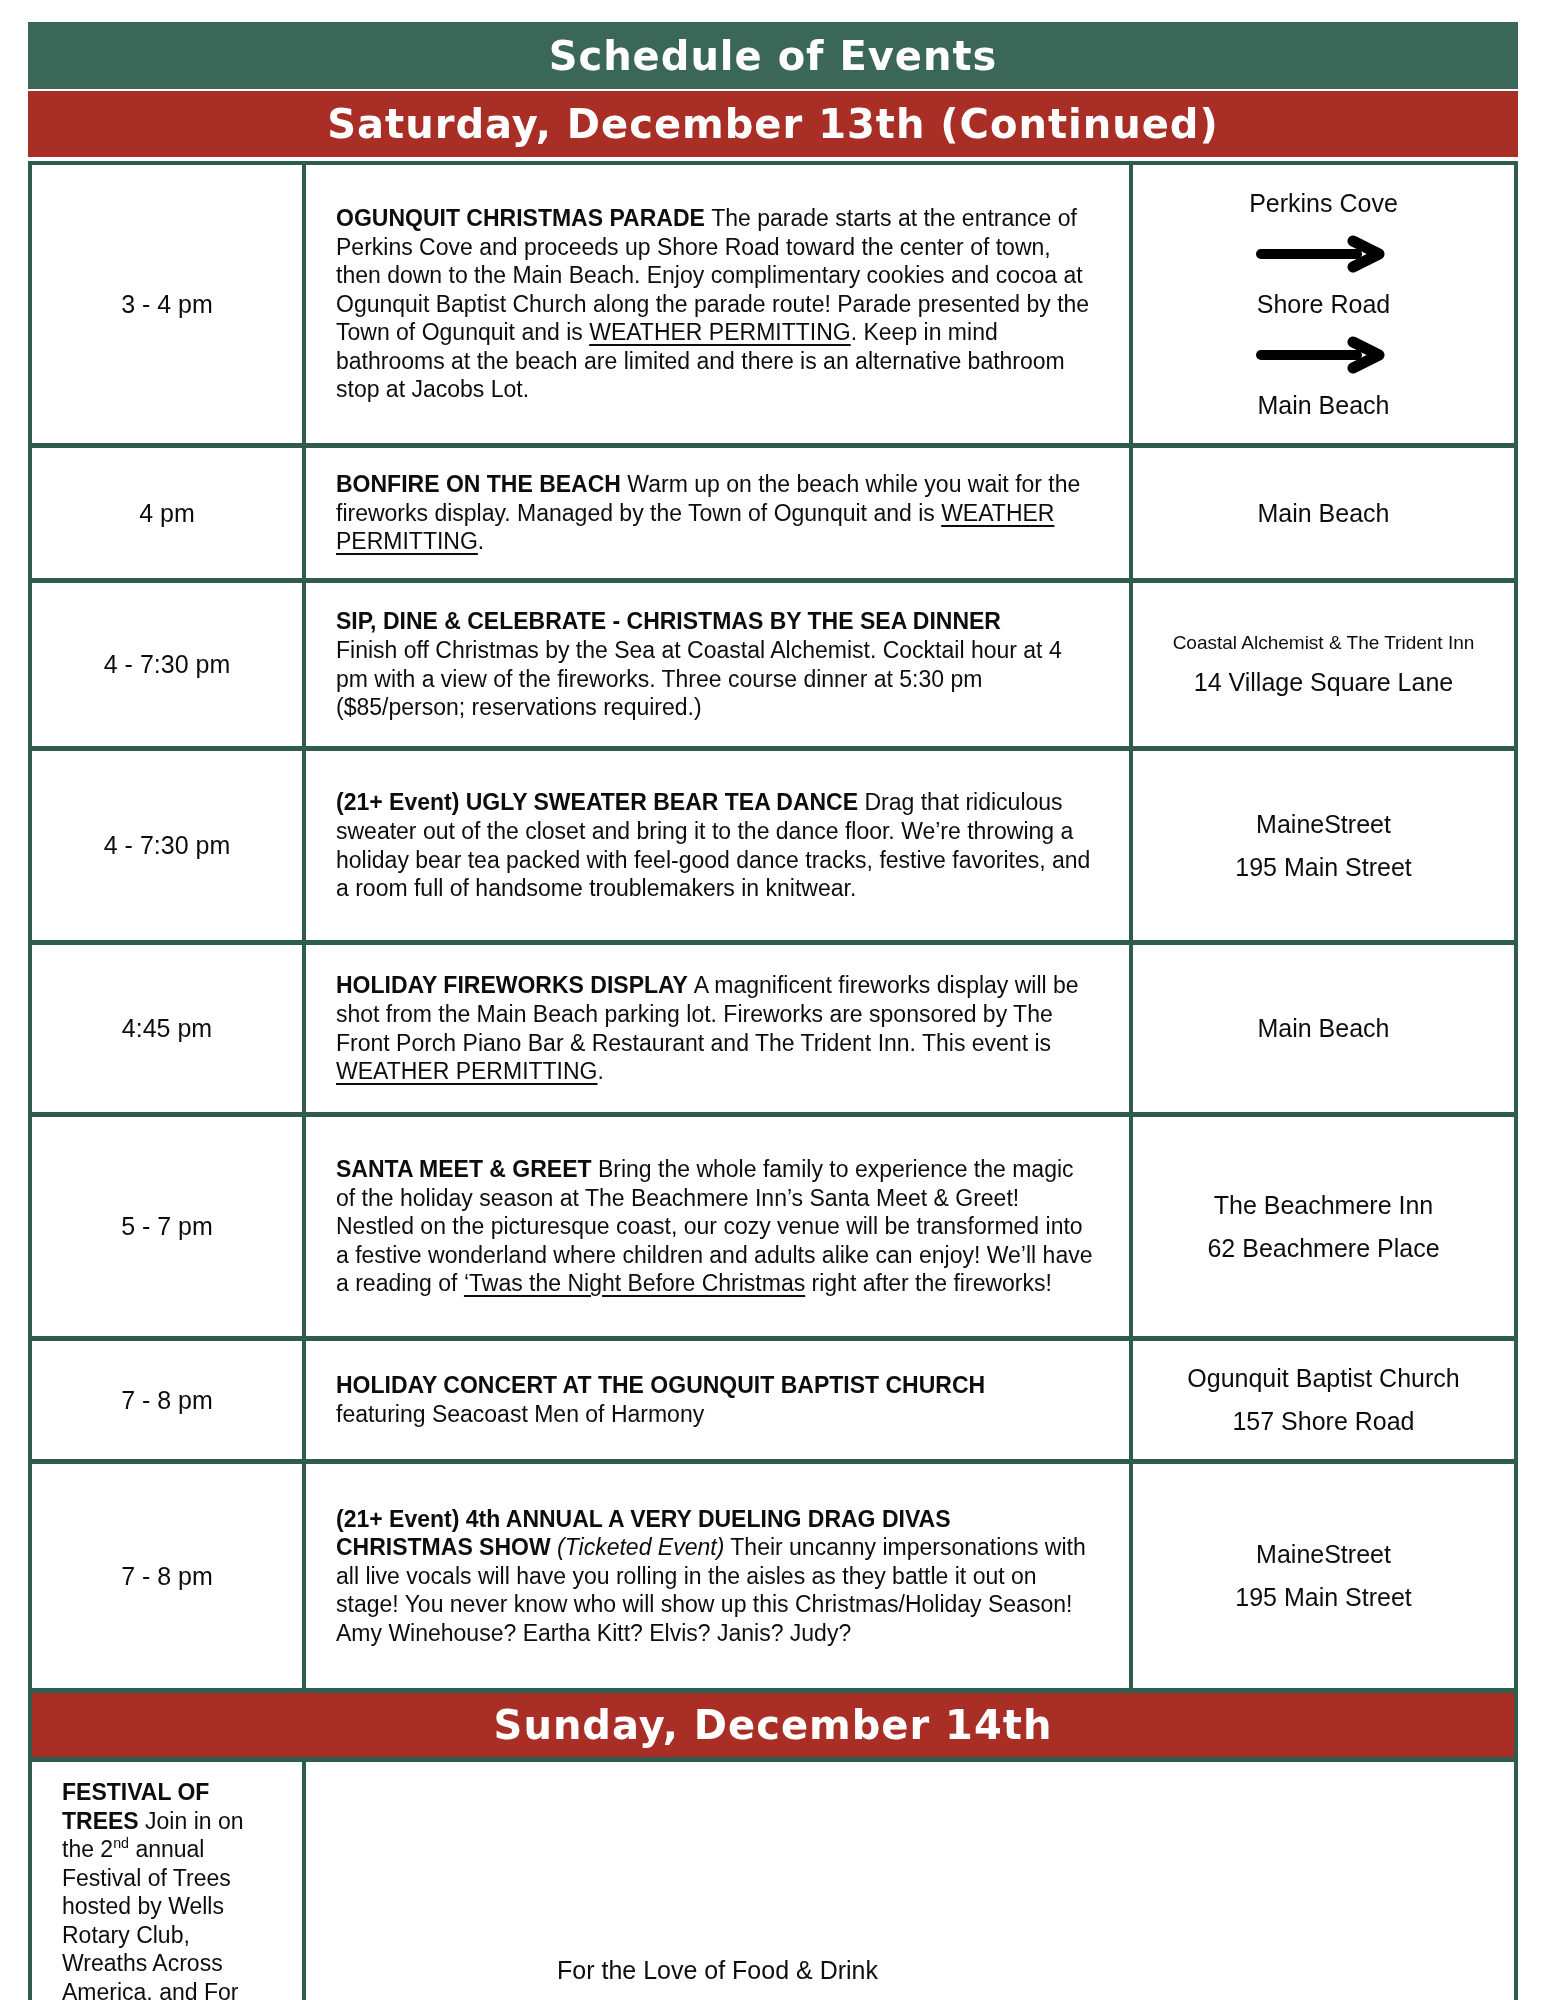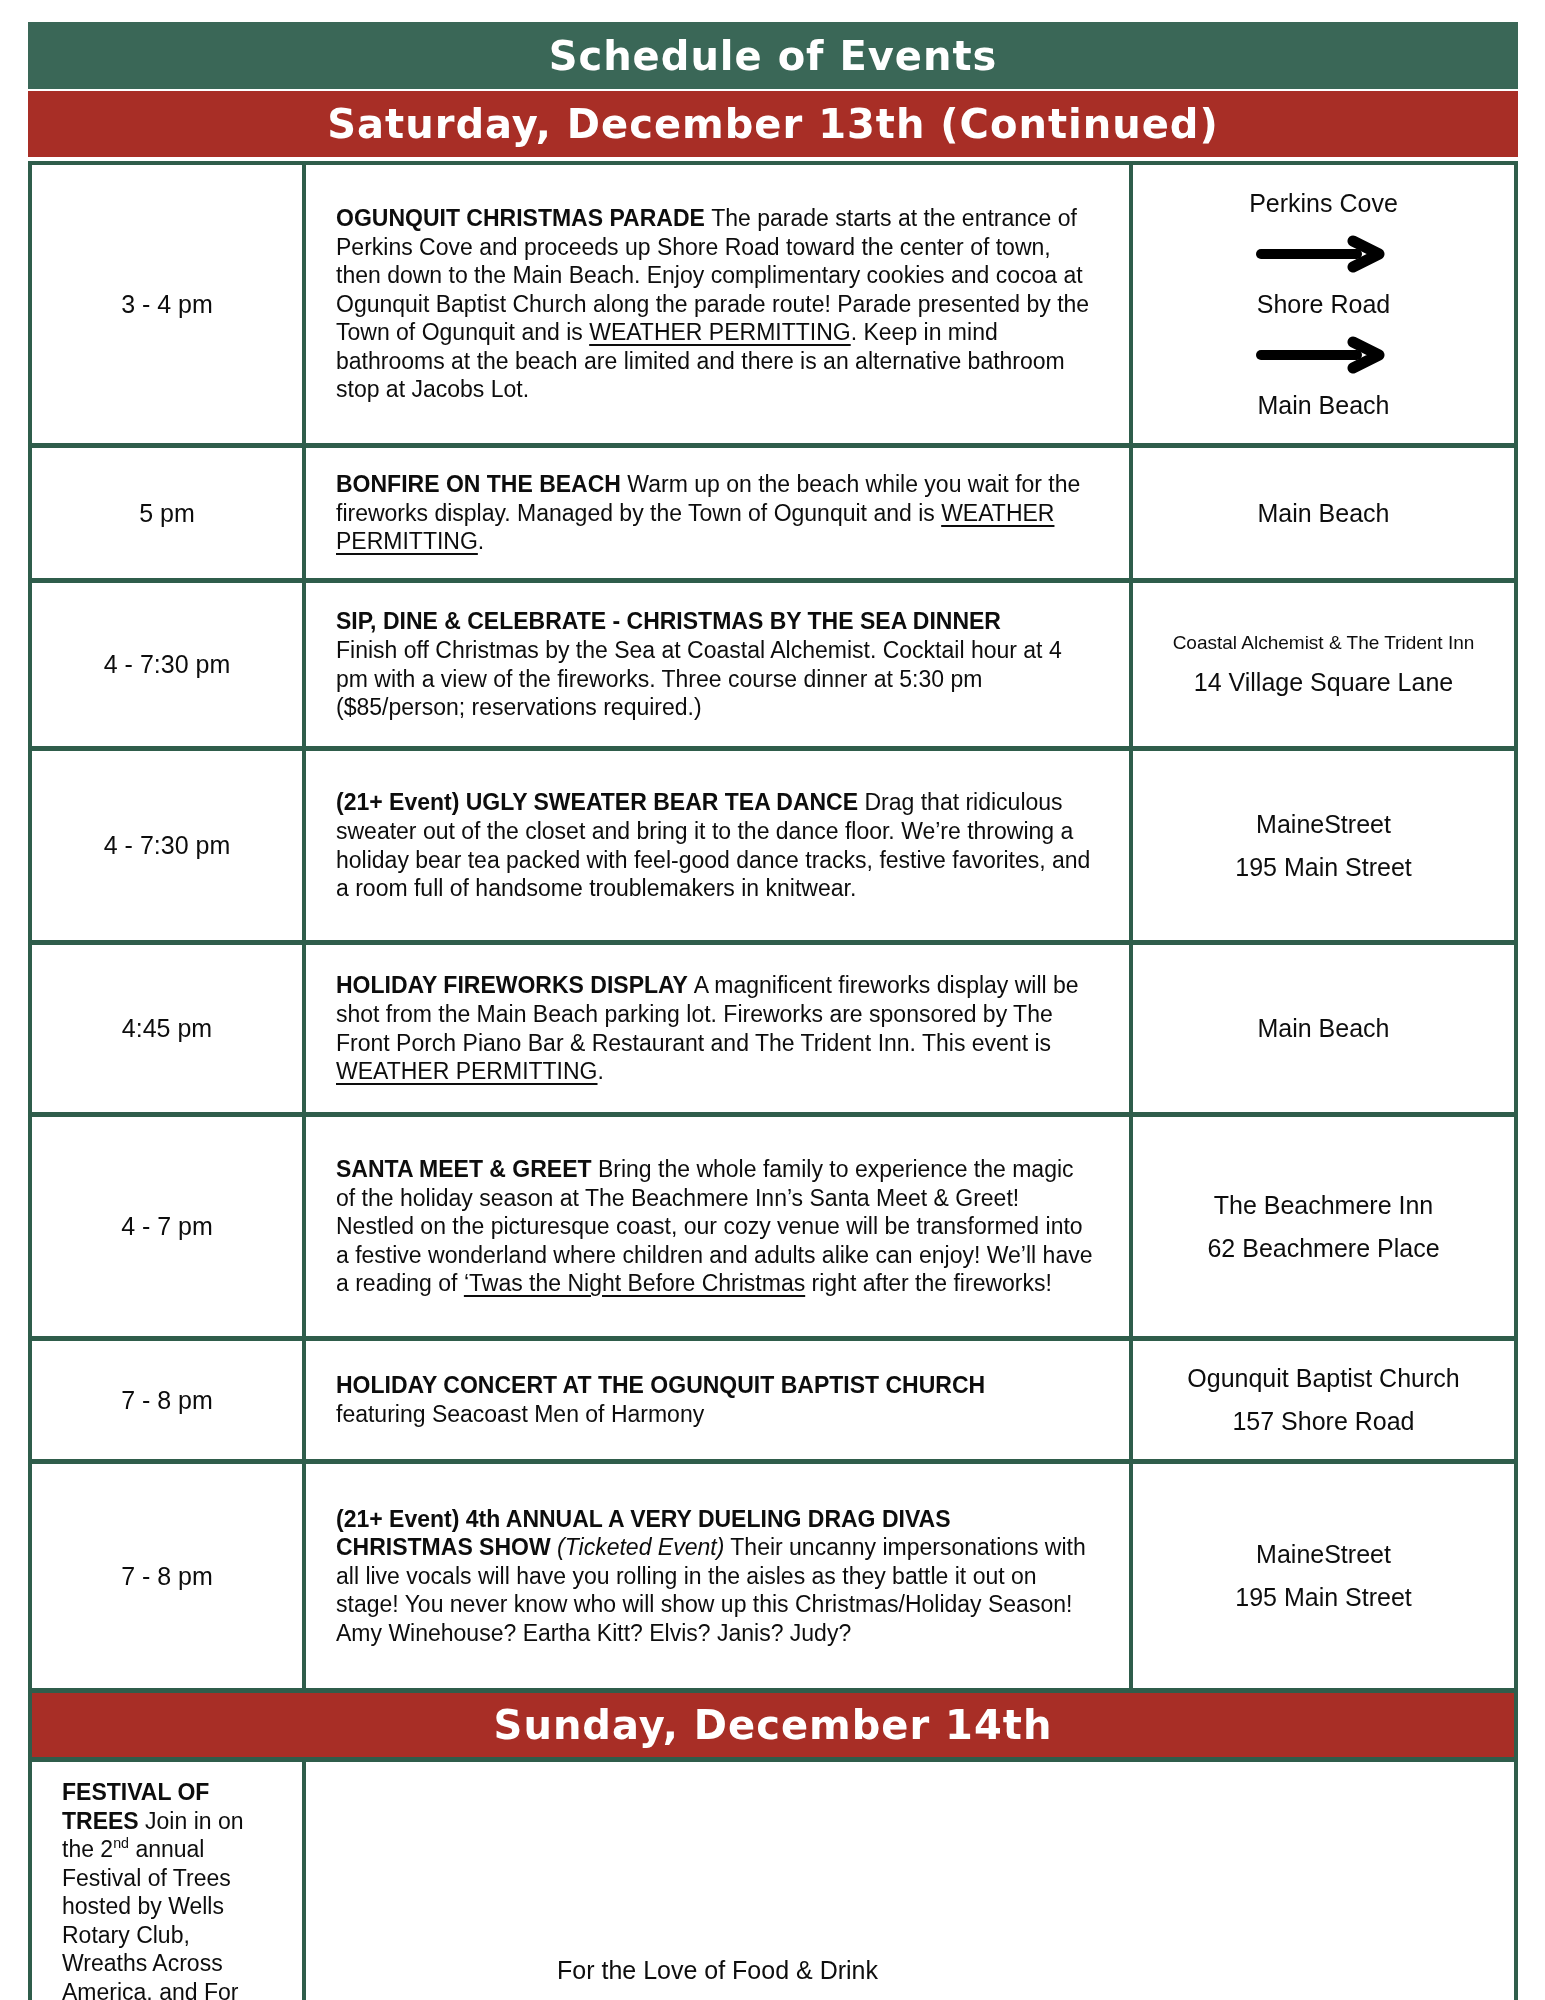--- a/index.html
+++ b/index.html
@@ -93,21 +93,21 @@
               <div class="loc-line">Shore Road</div>
               <svg viewBox="0 0 140 40" width="140" height="40" class="arrow-icon">
                 <path d="M8 20 H104" stroke="#000" stroke-width="10" stroke-linecap="round" fill="none"></path>
                 <path d="M100 7 L126 20 L100 33" stroke="#000" stroke-width="11" stroke-linecap="round" stroke-linejoin="round" fill="none"></path>
               </svg>
               <div class="loc-line">Main Beach</div>
             </div>
           </div>
         </div><div class="erow" style="min-height: 135px;">
           <div class="cell time-cell">
-            <div class="time-label">5 pm</div>
+            <div class="time-label">4 pm</div>
           </div>
           <div class="cell desc-cell">
             <div class="desc-text"><span class="b">BONFIRE ON THE BEACH </span><span>Warm up on the beach while you wait for the fireworks display. Managed by the Town of Ogunquit and is </span><span class="u">WEATHER PERMITTING</span><span>.</span></div>
           </div>
           <div class="cell loc-cell">
             <div class="loc-stack">
               <div class="loc-line">Main Beach</div>
             </div>
           </div>
         </div><div class="erow" style="min-height: 168px;">
@@ -143,21 +143,21 @@
           <div class="cell desc-cell">
             <div class="desc-text"><span class="b">HOLIDAY FIREWORKS DISPLAY </span><span>A magnificent fireworks display will be shot from the Main Beach parking lot. Fireworks are sponsored by The Front Porch Piano Bar &amp; Restaurant and The Trident Inn. This event is </span><span class="u">WEATHER PERMITTING</span><span>.</span></div>
           </div>
           <div class="cell loc-cell">
             <div class="loc-stack">
               <div class="loc-line">Main Beach</div>
             </div>
           </div>
         </div><div class="erow" style="min-height: 224px;">
           <div class="cell time-cell">
-            <div class="time-label">4 - 7 pm</div>
+            <div class="time-label">5 - 7 pm</div>
           </div>
           <div class="cell desc-cell">
             <div class="desc-text"><span class="b">SANTA MEET &amp; GREET </span><span>Bring the whole family to experience the magic of the holiday season at The Beachmere Inn’s Santa Meet &amp; Greet! Nestled on the picturesque coast, our cozy venue will be transformed into a festive wonderland where children and adults alike can enjoy! We’ll have a reading of </span><span class="u">‘Twas the Night Before Christmas</span><span> right after the fireworks!</span></div>
           </div>
           <div class="cell loc-cell">
             <div class="loc-stack">
               <div class="loc-line">The Beachmere Inn</div>
               <div class="loc-line">62 Beachmere Place</div>
             </div>
           </div>

